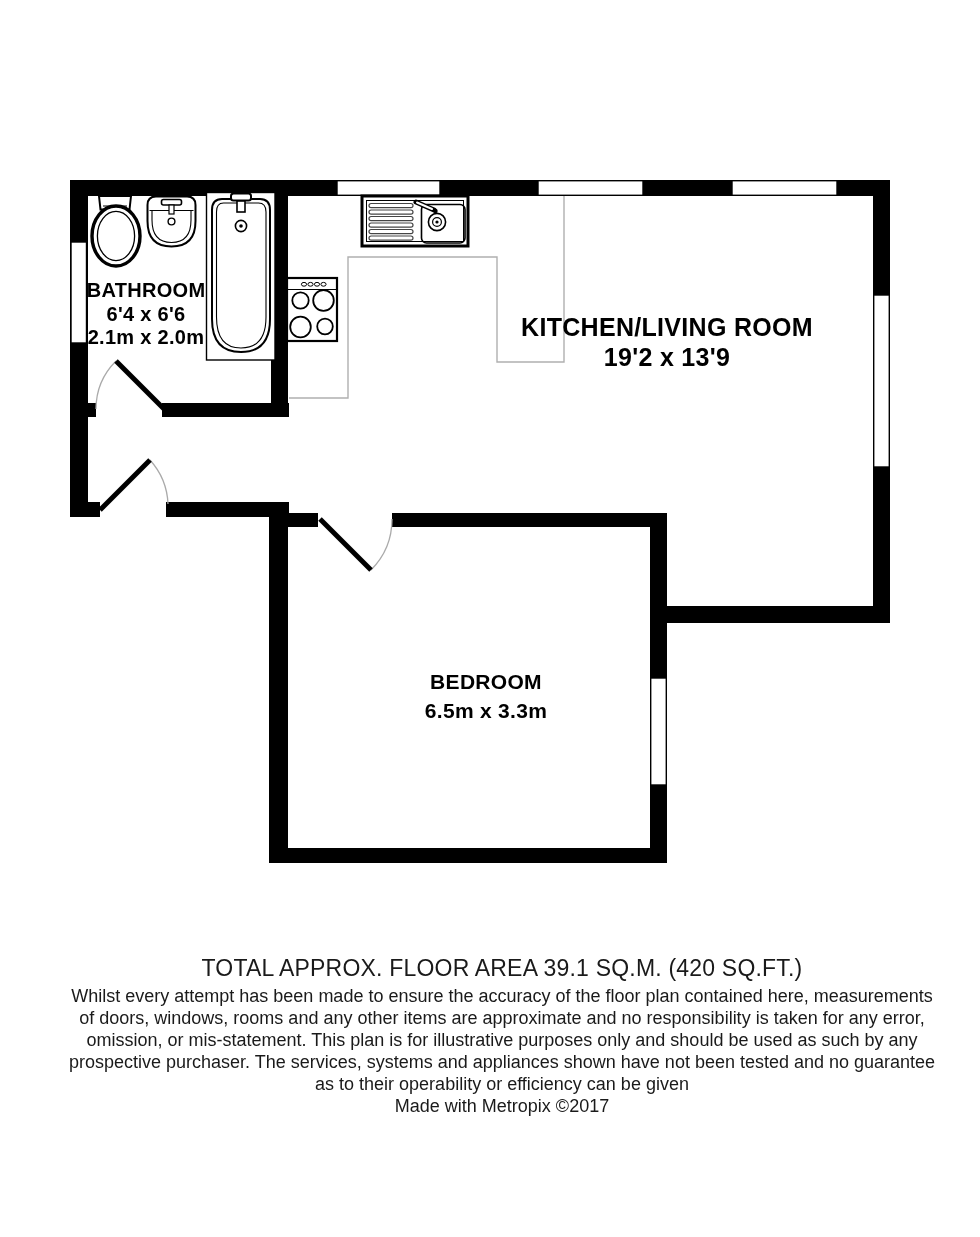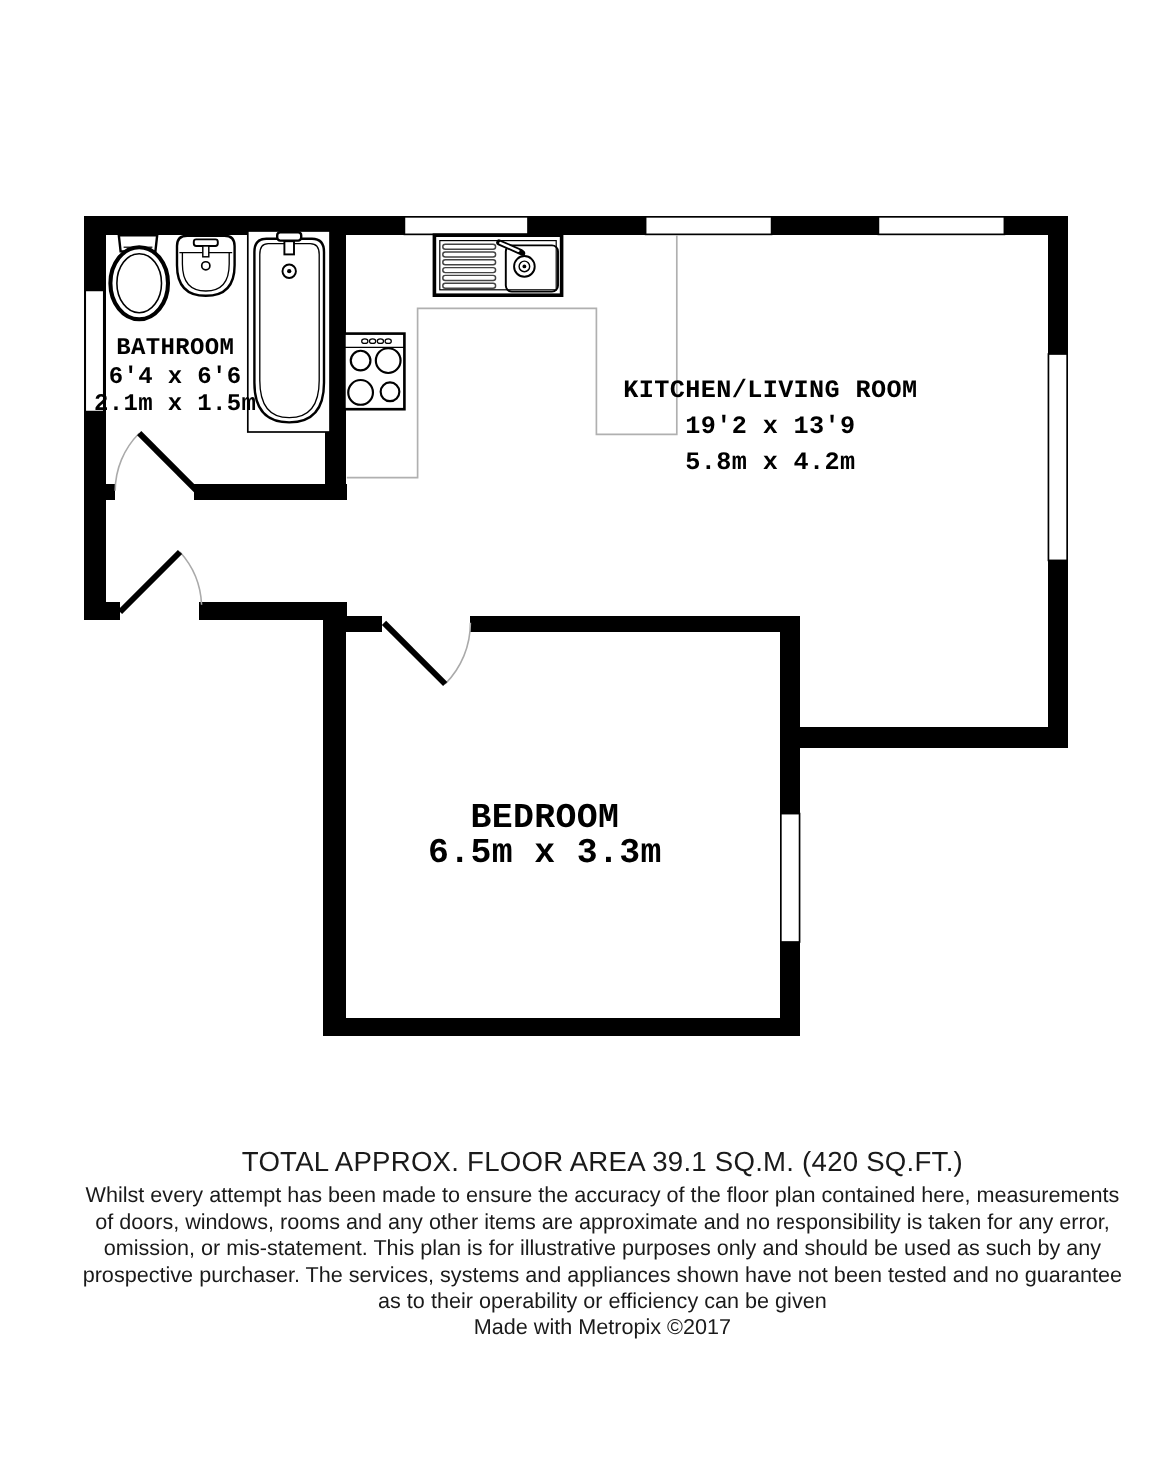--- a/index.html
+++ b/index.html
@@ -1,23 +1,23 @@
 <!DOCTYPE html>
 <html><head>
 <meta charset="utf-8">
 <style>
   html,body{margin:0;padding:0;background:#ffffff;}
   body{width:980px;height:1237px;position:relative;overflow:hidden;
        font-family:"Liberation Sans",sans-serif;color:#000;}
-  .plan-wrap{position:absolute;left:0;top:0;width:980px;height:950px;font-family:Liberation Mono, monospace;}
+  .plan-wrap{position:absolute;left:0;top:0;width:980px;height:950px;}
   svg{position:absolute;left:0;top:0;}
   .room-label{position:absolute;text-align:center;font-weight:bold;color:#000;letter-spacing:0.3px;}
   .room-label.bathroom{left:16px;top:279px;width:260px;font-size:20px;line-height:23.5px;}
-  .room-label.kitchen{left:462px;top:312px;width:360px;font-size:21px;line-height:30px;}
-  .room-label.bedroom{left:274px;top:667px;width:360px;font-size:29px;line-height:29px;}
+  .room-label.kitchen{left:487px;top:312px;width:360px;font-size:25px;line-height:30px;}
+  .room-label.bedroom{left:306px;top:667px;width:360px;font-size:21px;line-height:29px;}
   .footer{position:absolute;left:12px;top:955px;width:980px;text-align:center;color:#1a1a1a;}
   .footer-title{font-size:23px;line-height:26px;letter-spacing:0.2px;}
   .disclaimer{margin-top:4px;font-size:18px;line-height:22px;}
   .disclaimer div{white-space:nowrap;}
   .credit{font-size:18px;line-height:22px;}
 </style>
 </head>
 <body>
 
 <div class="plan-wrap">
@@ -127,27 +127,26 @@
         <circle cx="323.5" cy="300.5" r="10.3"></circle>
         <circle cx="300.5" cy="327" r="10.3"></circle>
         <circle cx="325" cy="326.5" r="7.8"></circle>
       </g>
     </g>
   </svg>
 
   <div class="room-label bathroom">
     <div>BATHROOM</div>
     <div>6'4 x 6'6</div>
-    <div>2.1m x 1.5m</div>
+    <div>2.1m x 2.0m</div>
   </div>
 
   <div class="room-label kitchen">
     <div>KITCHEN/LIVING ROOM</div>
     <div>19'2 x 13'9</div>
-    <div>5.8m x 4.2m</div>
   </div>
 
   <div class="room-label bedroom">
     <div>BEDROOM</div>
     <div>6.5m x 3.3m</div>
   </div>
 </div>
 
 <div class="footer">
   <div class="footer-title">TOTAL APPROX. FLOOR AREA 39.1 SQ.M. (420 SQ.FT.)</div>

